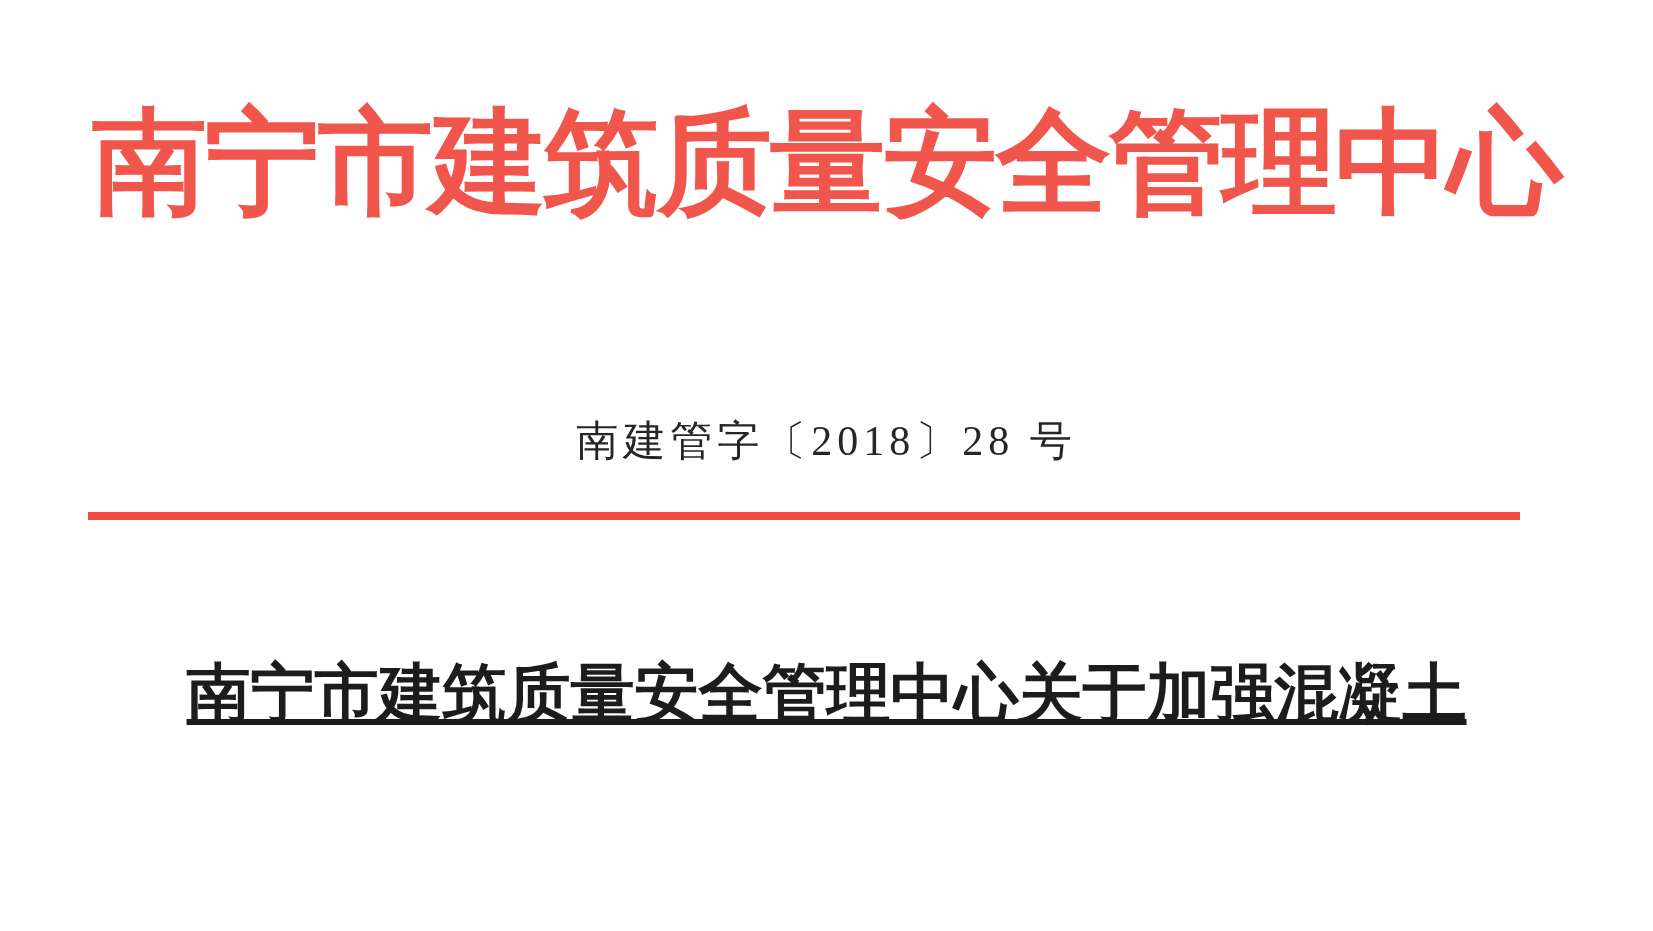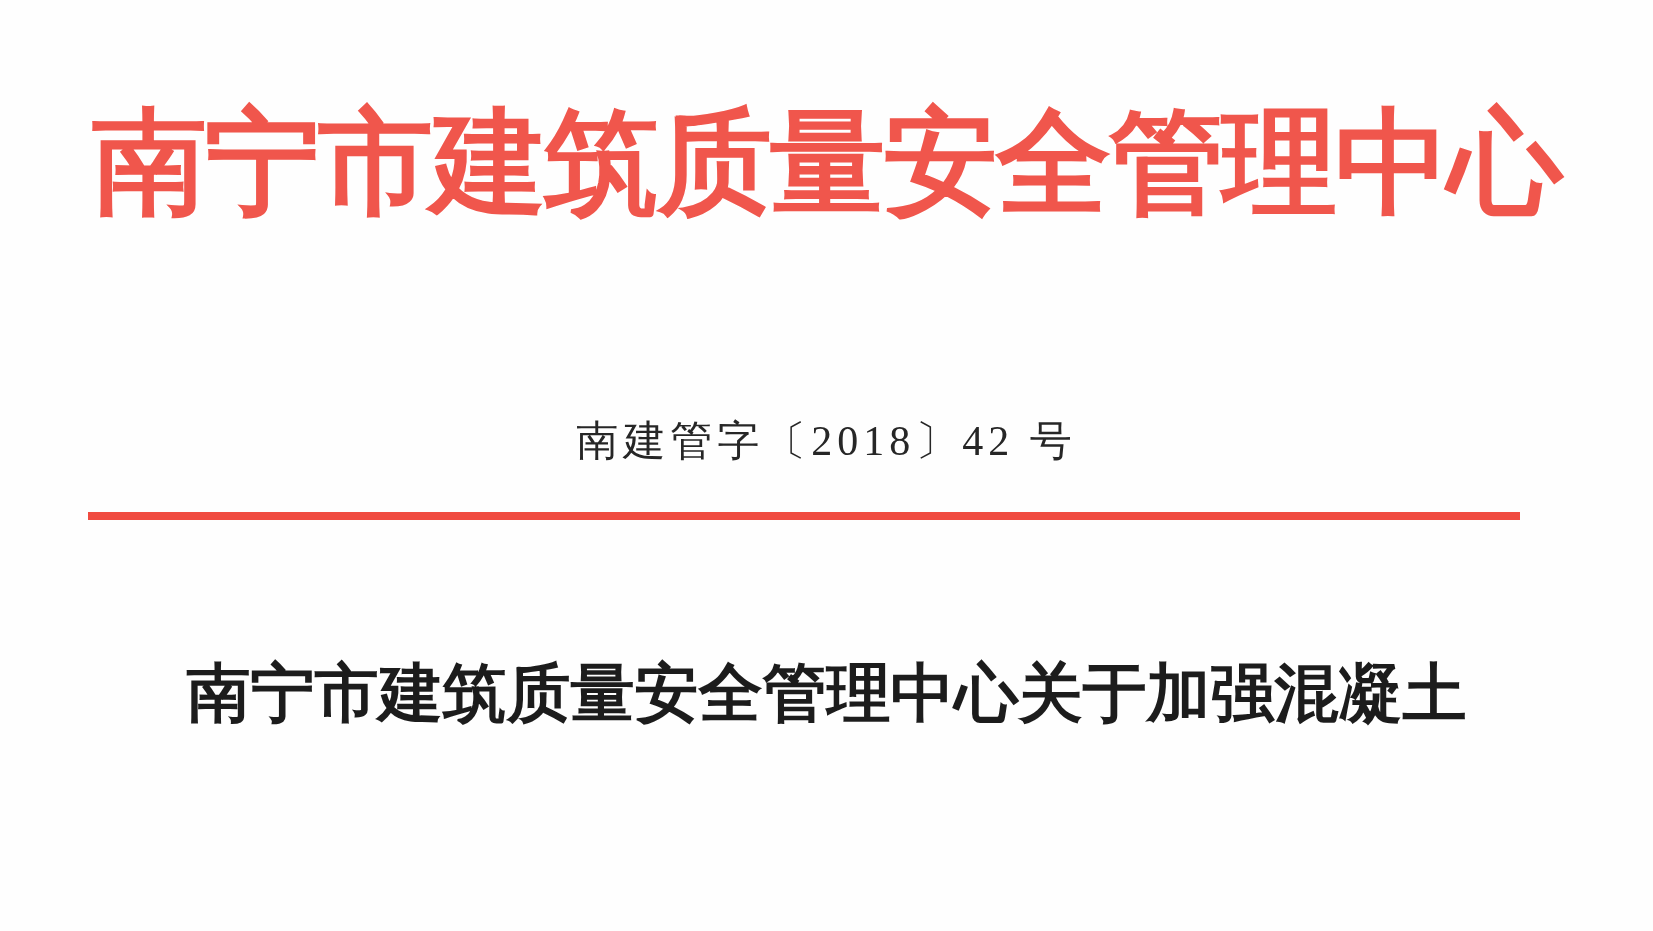--- a/index.html
+++ b/index.html
@@ -69,30 +69,31 @@
     width: 100%;
     text-align: center;
     color: #1c1c1c;
     font-weight: bold;
     font-size: 64px;
     line-height: 100px;
     font-family: "Liberation Serif", serif;
   }
   .notice-title .title-line {
     white-space: nowrap;
+    text-decoration: underline;
   }
 </style>
 </head>
 <body>
 
 <div class="page">
 
   <div class="org-header">南宁市建筑质量安全管理中心</div>
 
-  <div class="doc-number">南建管字〔2018〕42 号</div>
+  <div class="doc-number">南建管字〔2018〕28 号</div>
 
   <div class="red-divider"></div>
 
   <div class="notice-title">
     <div class="title-line">南宁市建筑质量安全管理中心关于加强混凝土</div>
   </div>
 
 </div>
 
 </body></html>

